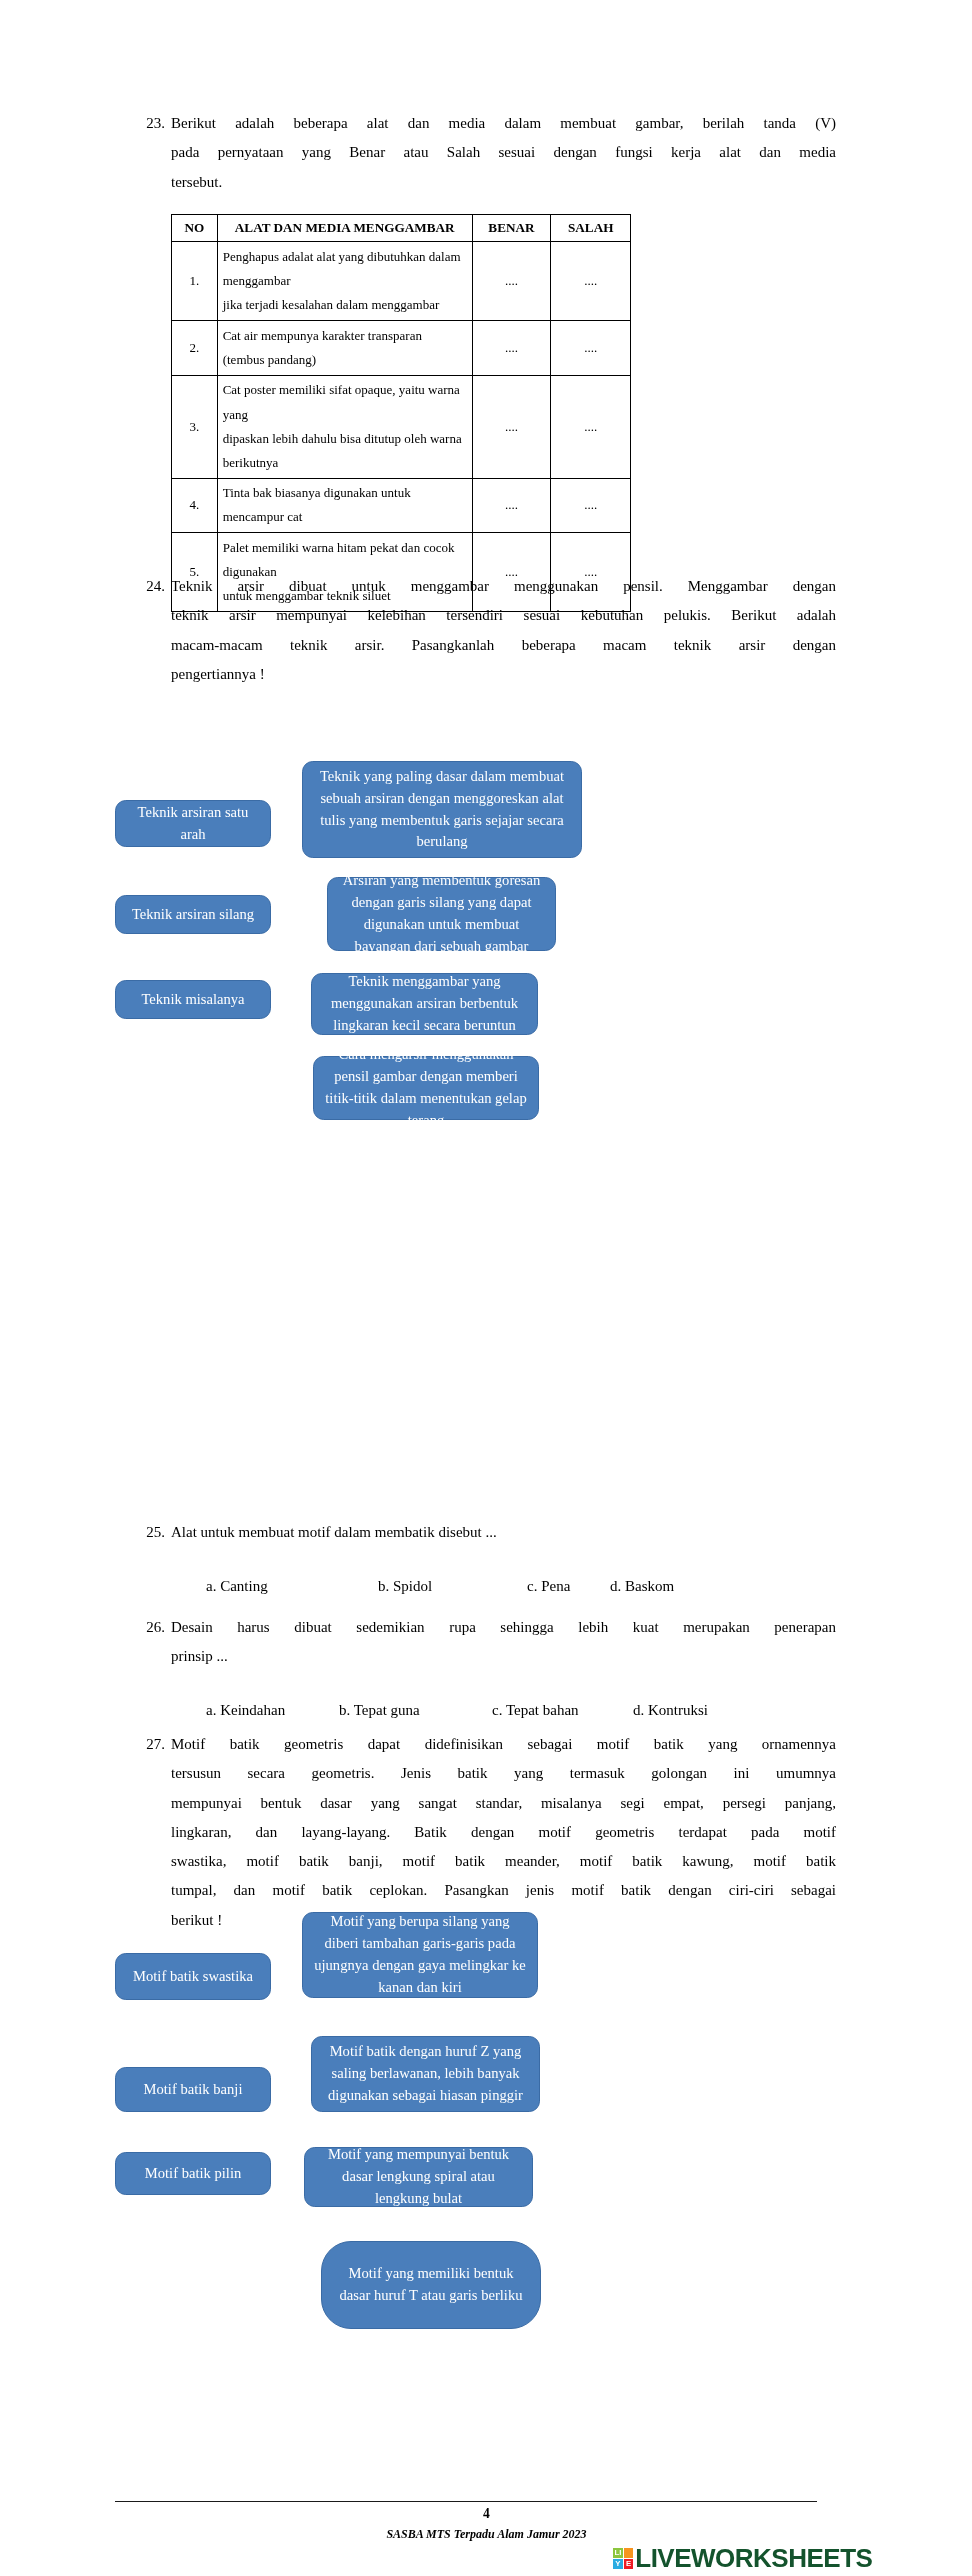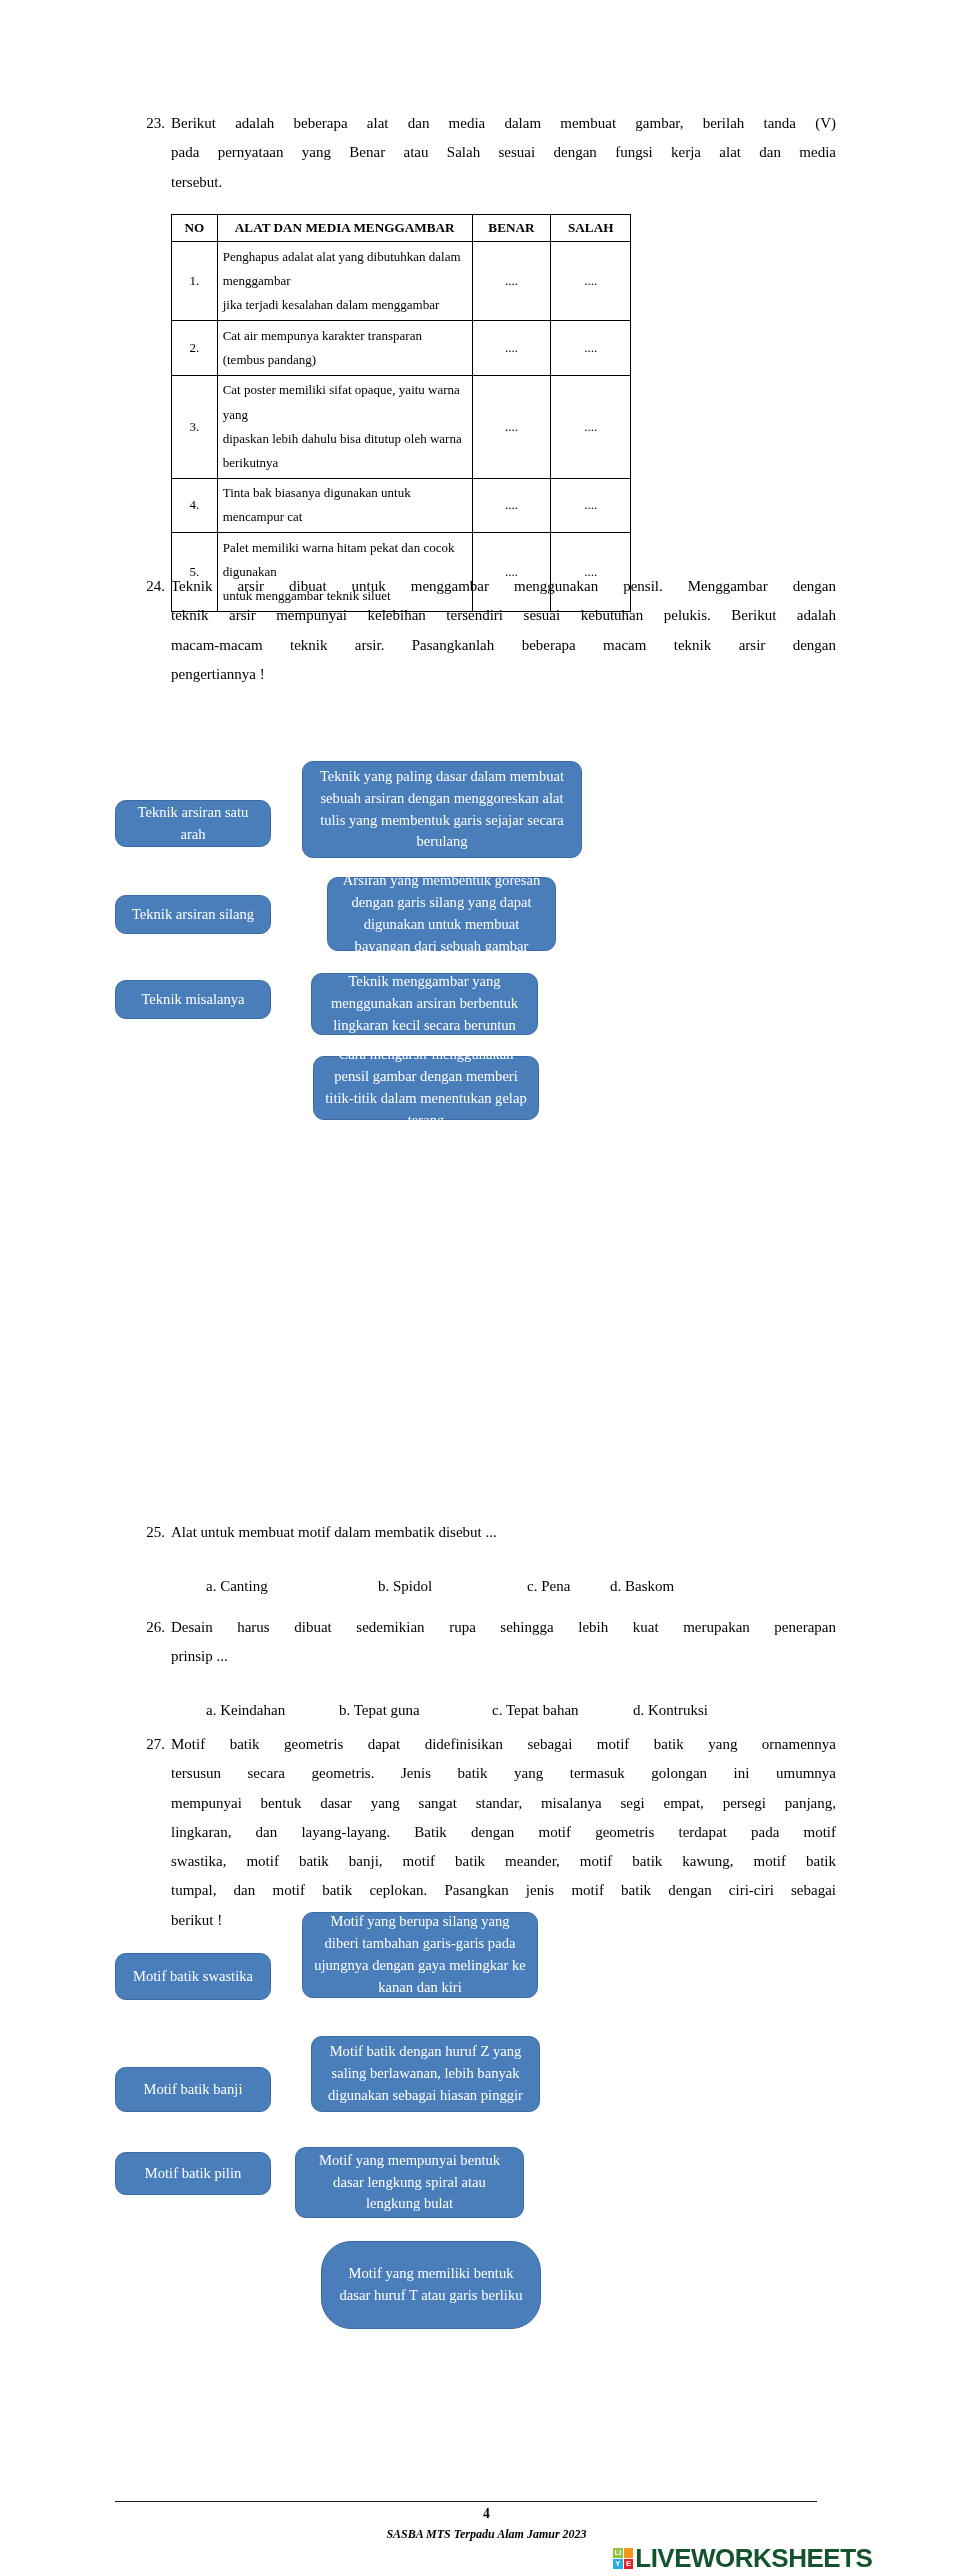--- a/index.html
+++ b/index.html
@@ -294,21 +294,21 @@
   </div>
 
   <div class="match-area" style="position:absolute; left:0; top:0; width:973px; height:1px;">
 
     <div class="mbox left" style="left:115px; top:1953px; width:156px; height:47px;">Motif batik swastika</div>
     <div class="mbox left" style="left:115px; top:2059px; width:156px; height:45px;margin-top:8px;">Motif batik banji</div>
     <div class="mbox left" style="left:115px; top:2152px; width:156px; height:43px;">Motif batik pilin</div>
 
     <div class="mbox right" style="left:302px; top:1912px; width:236px; height:86px;">Motif yang berupa silang yang diberi tambahan garis-garis pada ujungnya dengan gaya melingkar ke kanan dan kiri</div>
     <div class="mbox right" style="left:311px; top:2036px; width:229px; height:76px;">Motif batik dengan huruf Z yang saling berlawanan, lebih banyak digunakan sebagai hiasan pinggir</div>
-    <div class="mbox right" style="left:295px; top:2147px; width:229px; height:71px;">Motif yang mempunyai bentuk dasar lengkung spiral atau lengkung bulat</div>
+    <div class="mbox right" style="left:304px; top:2147px; width:229px; height:60px;">Motif yang mempunyai bentuk dasar lengkung spiral atau lengkung bulat</div>
     <div class="mbox right" style="left:321px; top:2241px; width:220px; height:88px;border-radius:30px;">Motif yang memiliki bentuk dasar huruf T atau garis berliku</div>
   </div>
 
   <div class="footer-rule"></div>
   <div class="page-number">4</div>
   <div class="footer-credit">SASBA MTS Terpadu Alam Jamur 2023</div>
 
   <div class="lw-logo">
     <div class="lw-squares">
       <div class="lw-sq s1">LI</div>

